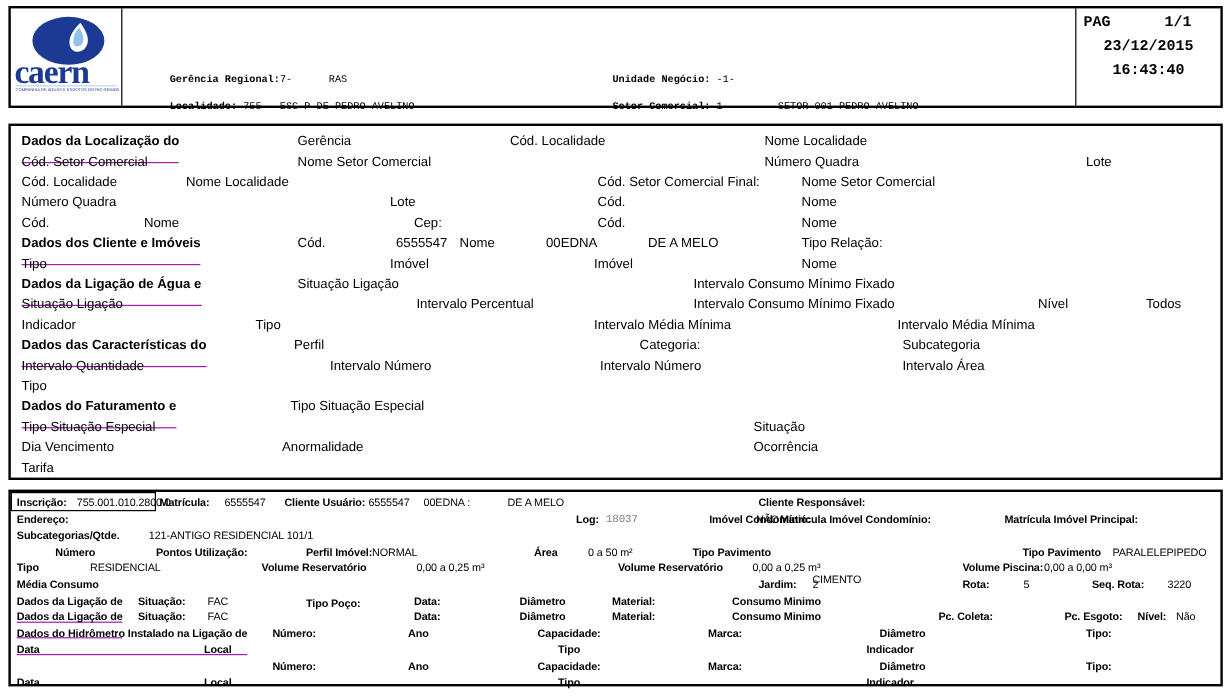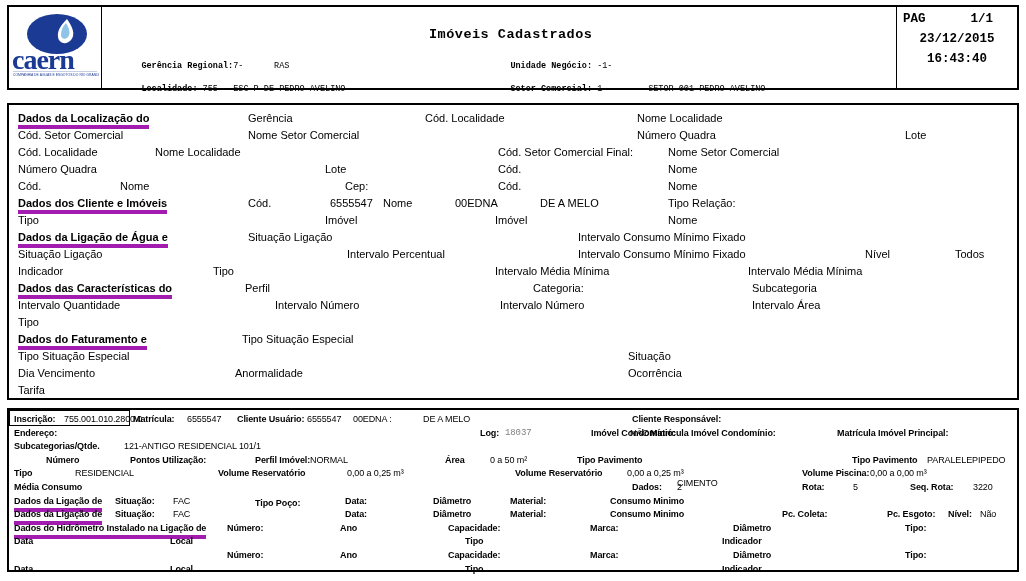--- a/index.html
+++ b/index.html
@@ -21,42 +21,41 @@
   #rpt-title{position:absolute;left:420px;top:20px;font-family:"Liberation Mono",monospace;
     font-size:13.5px;font-weight:bold;letter-spacing:0.5px;white-space:pre;}
   
   #crit{left:7px;top:103px;width:1012px;height:297px;}
   #rec{left:7px;top:408px;width:1012px;height:164px;}
   #insc-box{position:absolute;left:0;top:0;width:121px;height:16px;border:1px solid #000;box-sizing:border-box;}
   .fld{position:absolute;white-space:pre;line-height:12px;}
   #crit .fld{font-size:11px;}
   #rec .fld{font-size:9px;letter-spacing:-0.1px;}
   .fld.b{font-weight:bold;}
-  .fld.u{font-weight:bold;border-bottom:4px solid #a21caf;padding-bottom:1px;}
+  .fld.u{font-weight:bold;border-bottom:1px solid #a21caf;padding-bottom:11px;}
   .fld.m{font-family:"Liberation Mono",monospace;color:#808080;font-weight:normal;letter-spacing:1px;font-size:8.5px;}
   
   #logo-svg{position:absolute;left:2px;top:4px;}
 </style>
 </head>
 <body>
 
 <div class="box" id="hdr">
 
   <div id="logo-cell">
     <svg id="logo-svg" width="88" height="76" viewBox="0 0 88 76">
       <ellipse cx="46" cy="23" rx="30" ry="20" fill="#1b3a94"></ellipse>
       <path d="M56 8 C61 15 65 23 60 29 C56 34 48 33 47 26 C46 19 51 13 56 8 Z" fill="#ffffff"></path>
       <path d="M55 12 C58 17 60 22 57 26 C54 29 50 28 50 24 C50 19 52 15 55 12 Z" fill="#8fc3e8"></path>
       <text x="1" y="58" font-family="Liberation Serif, serif" font-weight="bold" font-size="28" letter-spacing="-1" fill="#1b3a94">caern</text>
       <text x="2" y="65" font-family="Liberation Sans, sans-serif" font-size="3.4" fill="#1b3a94">COMPANHIA DE ÁGUAS E ESGOTOS DO RIO GRANDE DO NORTE</text>
       <rect x="2" y="60" width="84" height="1" fill="#1b3a94" opacity="0.25"></rect>
     </svg>
   </div>
 
-  <div id="rpt-title">Imóveis Cadastrados</div>
 
   <div class="hf" style="left:112px;top:44px;">
     <b>Gerência Regional:</b><span>7-      RAS</span>
   </div>
   <div class="hf" style="left:112px;top:67px;">
     <b>Localidade:</b><span> 755-  ESC P DE PEDRO AVELINO</span>
   </div>
   <div class="hf" style="left:481px;top:44px;">
     <b>Unidade Negócio:</b><span> -1-</span>
   </div>
@@ -168,21 +167,21 @@
     <span class="fld b" style="left: 5px; top: 57.4px;">Tipo</span>
     <span class="fld" style="left: 66px; top: 57.4px;">RESIDENCIAL</span>
     <span class="fld b" style="left: 209px; top: 57.4px;">Volume Reservatório</span>
     <span class="fld" style="left: 338px; top: 57.4px;">0,00 a 0,25 m³</span>
     <span class="fld b" style="left: 506px; top: 57.4px;">Volume Reservatório</span>
     <span class="fld" style="left: 618px; top: 57.4px;">0,00 a 0,25 m³</span>
     <span class="fld b" style="left: 793px; top: 57.4px;">Volume Piscina:</span>
     <span class="fld" style="left: 861px; top: 57.4px;">0,00 a 0,00 m³</span>
     <span class="fld b" style="left: 5px; top: 71px;">Média Consumo</span>
     <span class="fld b" style="left: 246px; top: 71px; margin-top: 16px;">Tipo Poço:</span>
-    <span class="fld b" style="left: 623px; top: 71px;">Dados:</span>
+    <span class="fld b" style="left: 623px; top: 71px;">Jardim:</span>
     <span class="fld" style="left: 668px; top: 71px;">2</span>
     <span class="fld b" style="left: 793px; top: 71px;">Rota:</span>
     <span class="fld" style="left: 844px; top: 71px;">5</span>
     <span class="fld b" style="left: 901px; top: 71px;">Seq. Rota:</span>
     <span class="fld" style="left: 964px; top: 71px;">3220</span>
     <span class="fld u" style="left: 5px; top: 84.6px;">Dados da Ligação de</span>
     <span class="fld b" style="left: 106px; top: 84.6px;">Situação:</span>
     <span class="fld" style="left: 164px; top: 84.6px;">FAC</span>
     <span class="fld b" style="left: 336px; top: 84.6px;">Data:</span>
     <span class="fld b" style="left: 424px; top: 84.6px;">Diâmetro</span>

